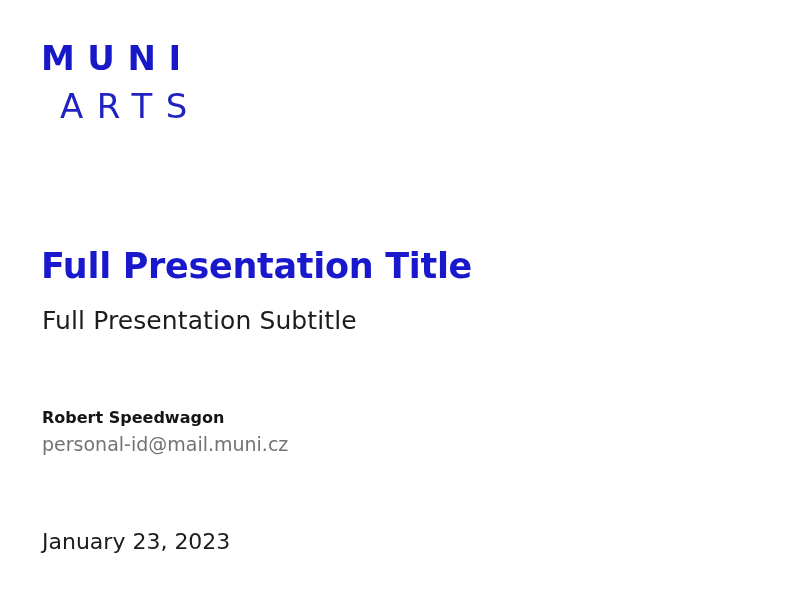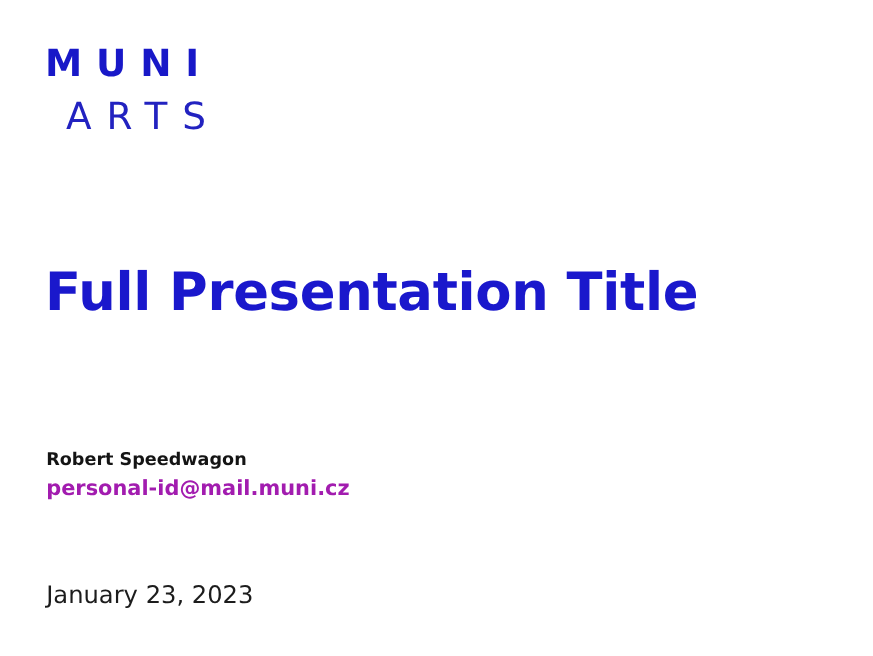--- a/index.html
+++ b/index.html
@@ -48,21 +48,21 @@
     white-space: nowrap;
     margin-top: 8px;
     margin-left: 19px;
   }
 
   
   .title {
     position: absolute;
     left: 41px;
     top: 242px;
-    font-size: 48px;
+    font-size: 35px;
     font-weight: bold;
     color: #1a18cc;
     letter-spacing: -0.3px;
     line-height: 48px;
     white-space: nowrap;
   }
   .subtitle {
     position: absolute;
     left: 42px;
     top: 305px;
@@ -82,22 +82,22 @@
   }
   .author-name {
     font-size: 16px;
     font-weight: bold;
     color: #141414;
     line-height: 26px;
     white-space: nowrap;
   }
   .author-email {
     font-size: 19px;
-    font-weight: bold;
-    color: #a21caf;
+    font-weight: normal;
+    color: #737373;
     line-height: 26px;
     white-space: nowrap;
   }
 
   .affiliation {
     position: absolute;
     left: 42px;
     top: 485px;
     font-size: 17px;
     font-weight: normal;
@@ -121,20 +121,21 @@
 
 <div class="slide">
 
   <div class="logo">
     <div class="logo-muni">MUNI</div>
     <div class="logo-arts">ARTS</div>
   </div>
 
   <div class="title">Full Presentation Title</div>
 
+  <div class="subtitle">Full Presentation Subtitle</div>
 
   <div class="author-block">
     <div class="author-name">Robert Speedwagon</div>
     <div class="author-email">personal-id@mail.muni.cz</div>
   </div>
 
 
   <div class="date">January 23, 2023</div>
 
 </div>

